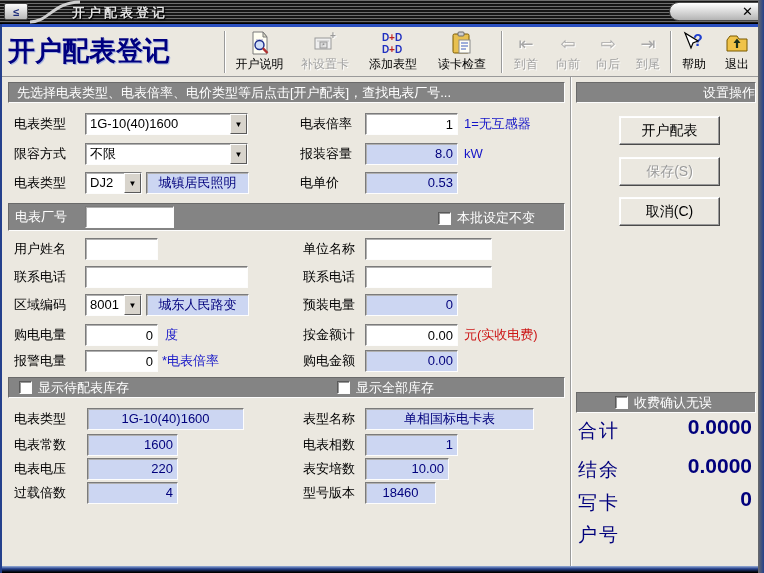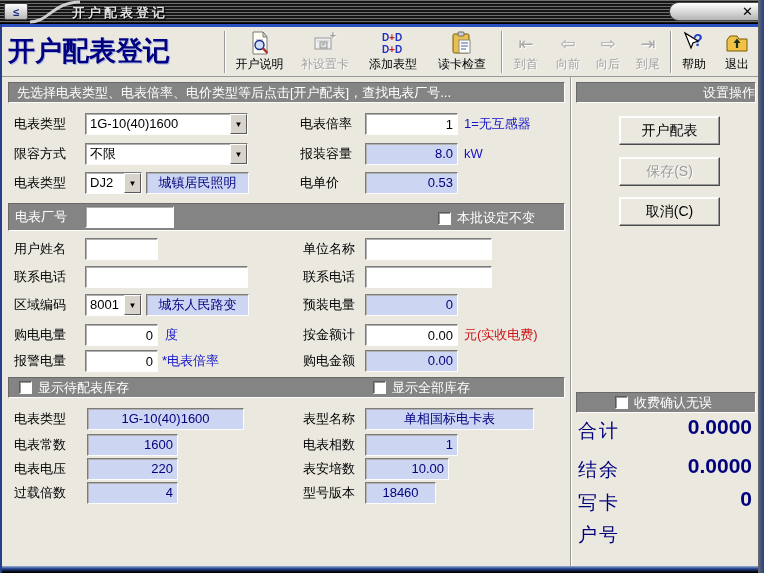--- a/index.html
+++ b/index.html
@@ -258,21 +258,21 @@
     <input class="field edit num" style="left: 85px; top: 273px; width: 73px;" value="0">
     <span class="hint-blue" style="left:162px;top:273px">*电表倍率</span>
     <span class="lbl" style="left:303px;top:273px">购电金额</span>
     <div class="field ro num" style="left:365px;top:273px;width:93px">0.00</div>
 
     <div class="band" style="left:8px;top:300px;width:557px;height:21px;justify-content:space-between;padding:0 10px">
       <span class="cbrow">
         <span class="cb"></span>
         <span>显示待配表库存</span>
       </span>
-      <span class="cbrow" style="margin-right:84px">
+      <span class="cbrow" style="margin-right:120px">
         <span class="cb"></span>
         <span>显示全部库存</span>
       </span>
     </div>
 
     <span class="lbl" style="left:14px;top:331px">电表类型</span>
     <div class="field ro" style="left:87px;top:331px;width:157px">1G-10(40)1600</div>
     <span class="lbl" style="left:303px;top:331px">表型名称</span>
     <div class="field ro" style="left:365px;top:331px;width:169px">单相国标电卡表</div>
 

